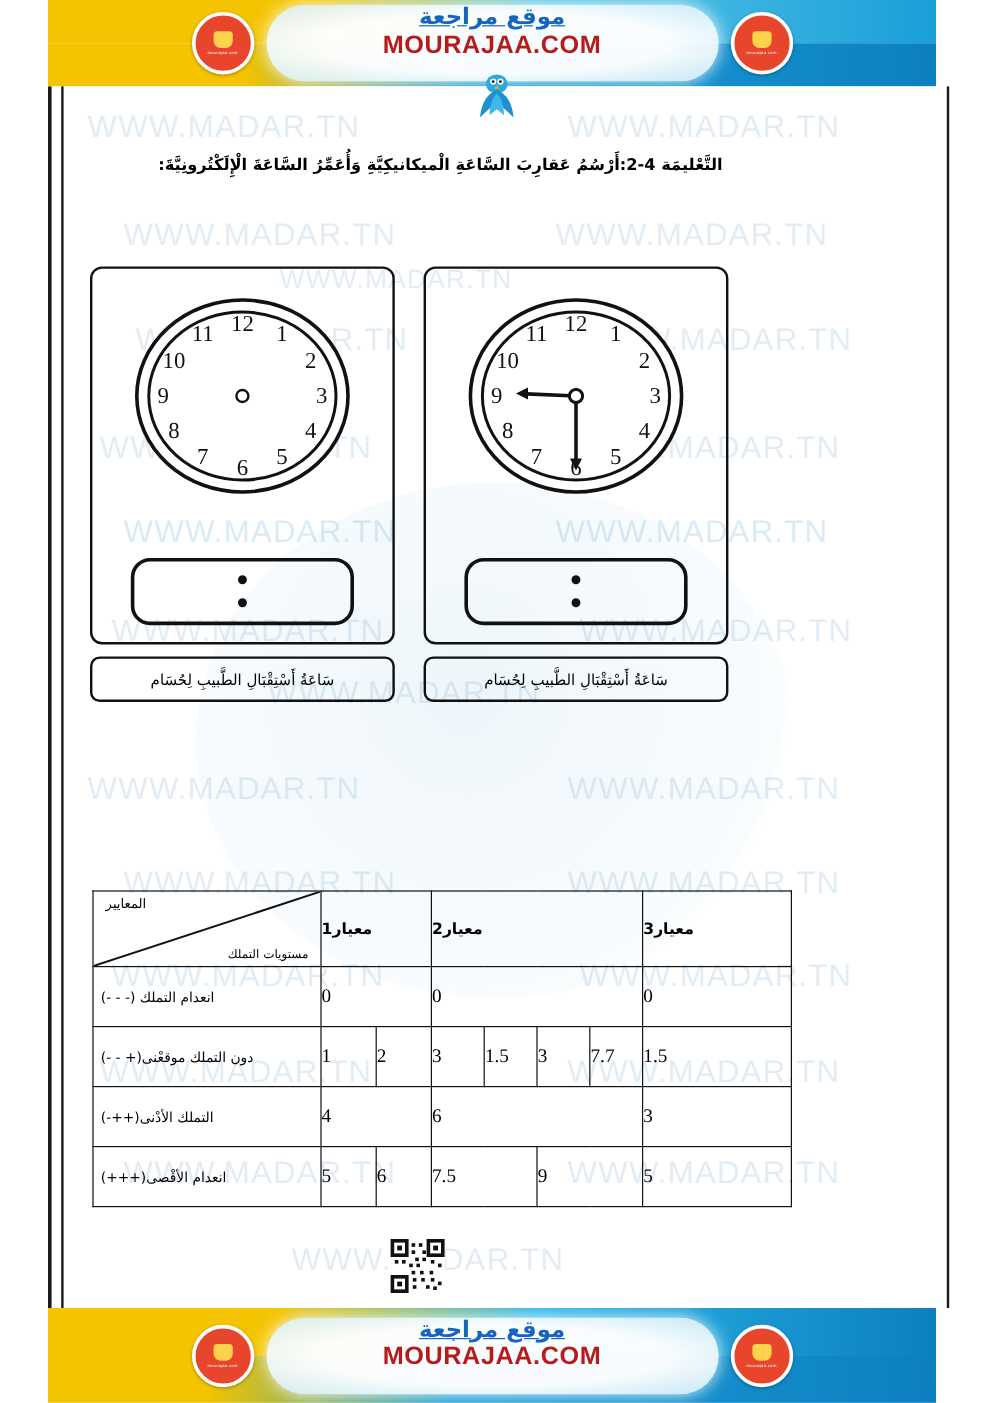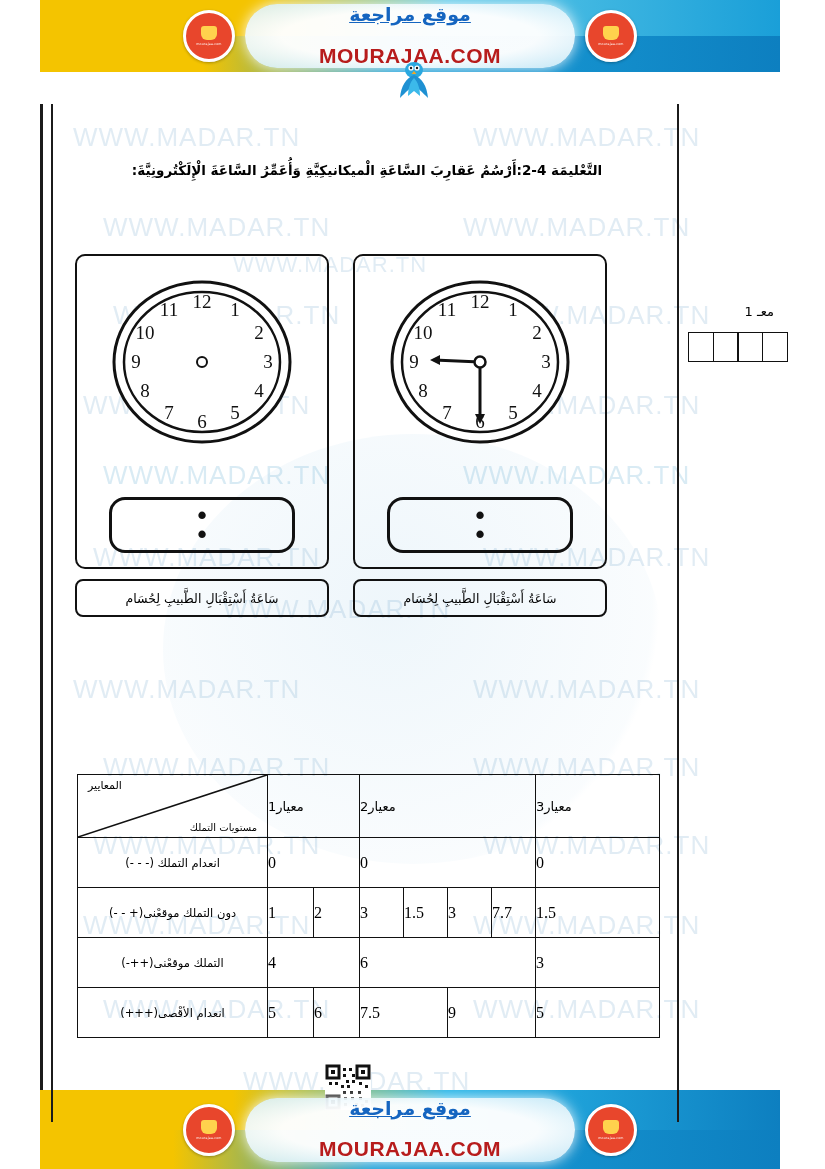--- a/index.html
+++ b/index.html
@@ -45,28 +45,28 @@
   }
   .stripe-1 { flex: 1; background: linear-gradient(90deg,#f4c400 0%, #f4c400 30%, #5bc8e8 55%, #1a9fd8 100%); }
   .stripe-2 { flex: 1; background: linear-gradient(90deg,#f4c400 0%, #f4c400 22%, #1a9fd8 48%, #0d7fc0 100%); }
 
   .brand-bar.bottom .stripe-1 { background: linear-gradient(90deg,#f4c400 0%, #f4c400 26%, #29b6e8 55%, #0d7fc0 100%); }
   .brand-bar.bottom .stripe-2 { background: linear-gradient(90deg,#f4c400 0%, #f4c400 18%, #1a9fd8 45%, #0d7fc0 100%); }
 
   .brand-center {
     position: relative;
     z-index: 3;
-    width: 330px;
+    width: 377px;
     height: 64px;
     border-radius: 32px;
     background: radial-gradient(ellipse at center, rgba(255,255,255,0.97) 55%, rgba(214,240,250,0.9) 100%);
     display: flex;
     flex-direction: column;
     align-items: center;
-    justify-content: space-between;
+    justify-content: flex-start;
     box-shadow: 0 0 14px rgba(255,255,255,0.9);
   }
   .brand-line1 {
     font-family: "DejaVu Sans", sans-serif;
     font-size: 19px;
     color: #1565c0;
     font-weight: bold;
     text-decoration: underline;
     direction: rtl;
     line-height: 1.15;
@@ -120,26 +120,25 @@
   .sheet {
     position: absolute;
     left: 40px;
     top: 72px;
     width: 740px;
     height: 1018px;
     background: #ffffff;
     border-left: 3px solid #1b1b1b;
     border-right: 0;
     box-sizing: border-box;
-    margin-top: 32px;
   }
   .sheet-inner {
     position: absolute;
     left: 8px; top: 0;
-    width: 628px;
+    width: 740px;
     height: 100%;
     border-left: 2px solid #1b1b1b;
     border-right: 2px solid #1b1b1b;
     box-sizing: border-box;
   }
   .sheet-right-col {
     position: absolute;
     right: 0; top: 0;
     width: 96px; height: 100%;
   }
@@ -282,25 +281,24 @@
     height: 49px;
     padding: 0;
   }
   .assess-table td.num {
     font-family: "Liberation Serif", serif;
     font-size: 16px;
   }
   .assess-table td.lvl {
     font-size: 11.5px;
     padding: 0 6px;
-    text-align: center;
   }
   .hdr-crit {
     font-size: 13px;
-    font-weight: normal;
+    font-weight: bold;
   }
   .corner-cell {
     position: relative;
     padding: 0 !important;
     height: 62px !important;
   }
   .corner-cell .diag {
     position: absolute;
     left: 0; top: 0;
     width: 100%; height: 100%;
@@ -409,29 +407,20 @@
       <div class="wm" style="left:430px; top:648px;">WWW.MADAR.TN</div>
       <div class="wm" style="left:50px;  top:726px;">WWW.MADAR.TN</div>
       <div class="wm" style="left:440px; top:726px;">WWW.MADAR.TN</div>
       <div class="wm" style="left:40px;  top:806px;">WWW.MADAR.TN</div>
       <div class="wm" style="left:430px; top:806px;">WWW.MADAR.TN</div>
       <div class="wm" style="left:60px;  top:890px;">WWW.MADAR.TN</div>
       <div class="wm" style="left:430px; top:890px;">WWW.MADAR.TN</div>
       <div class="wm" style="left:200px; top:962px;">WWW.MADAR.TN</div>
     </div>
 
-    <div class="sheet-right-col">
-      <div class="margin-label">معـ 1</div>
-      <div class="margin-grid">
-        <div></div>
-        <div></div>
-        <div></div>
-        <div></div>
-      </div>
-    </div>
 
     <div class="sheet-inner content">
 
       <div class="ex-heading">التَّعْليمَة 4-2:أَرْسُمُ عَقارِبَ السَّاعَةِ الْميكانيكِيَّةِ وَأُعَمِّرُ السَّاعَةَ الْإِلَكْتُرونِيَّةَ:</div>
 
       <div class="clock-panel left">
         <svg class="clock-face" viewBox="0 0 188 188">
           <ellipse cx="94" cy="94" rx="88" ry="80" fill="#ffffff" stroke="#111" stroke-width="3"></ellipse>
           <ellipse cx="94" cy="94" rx="78" ry="70" fill="#ffffff" stroke="#111" stroke-width="2.5"></ellipse>
           <circle cx="94" cy="94" r="5" fill="#ffffff" stroke="#111" stroke-width="2"></circle>
@@ -537,21 +526,21 @@
             <td class="num">3</td>
             <td class="num">2</td>
             <td class="num">1</td>
             <td class="lvl">دون التملك موقعْنى(+ - -)</td>
           </tr>
 
           <tr>
             <td class="num">3</td>
             <td class="num" colspan="4">6</td>
             <td class="num" colspan="2">4</td>
-            <td class="lvl">التملك موقعْنى(++-)</td>
+            <td class="lvl">التملك الأدْنى(++-)</td>
           </tr>
 
           <tr>
             <td class="num">5</td>
             <td class="num" colspan="2">9</td>
             <td class="num" colspan="2">7.5</td>
             <td class="num">6</td>
             <td class="num">5</td>
             <td class="lvl">انعدام الأقْصى(+++)</td>
           </tr>

